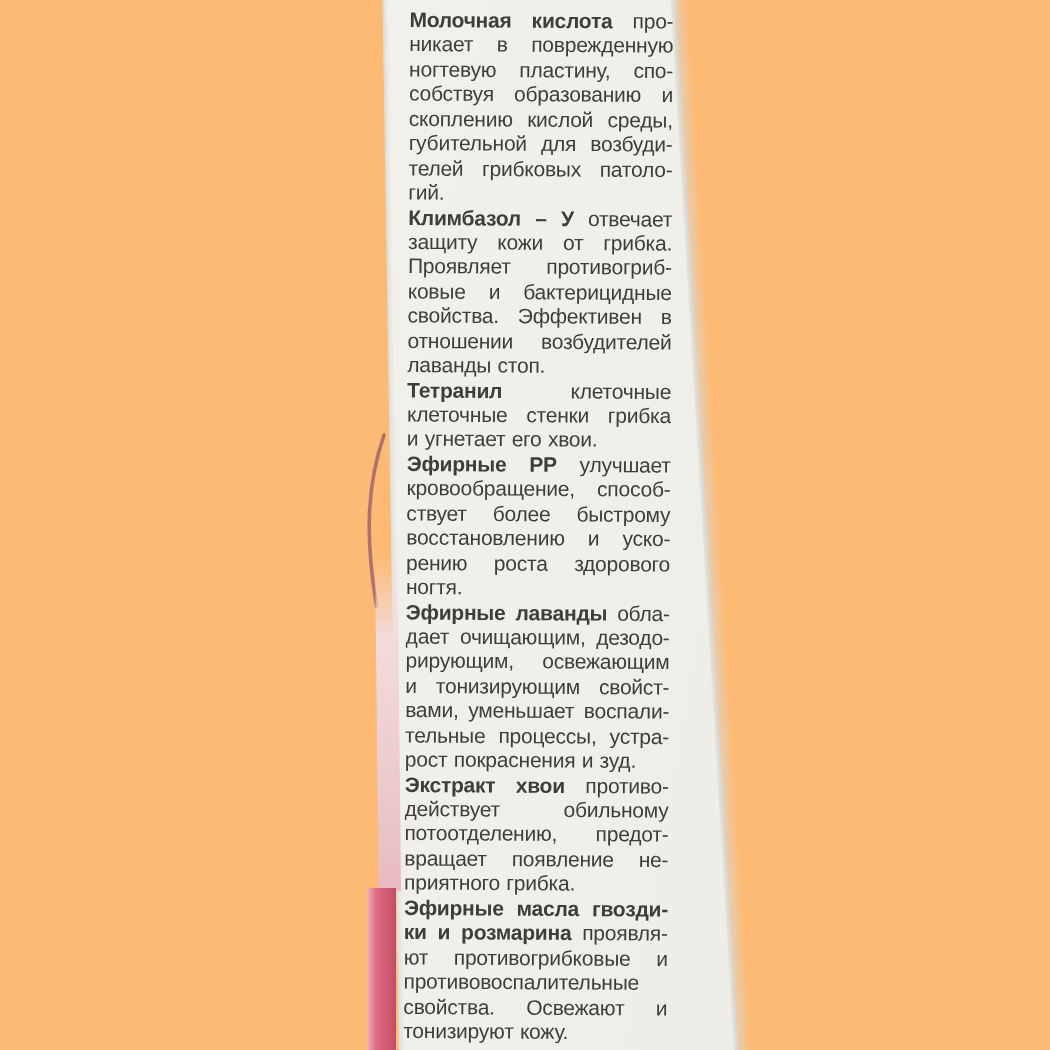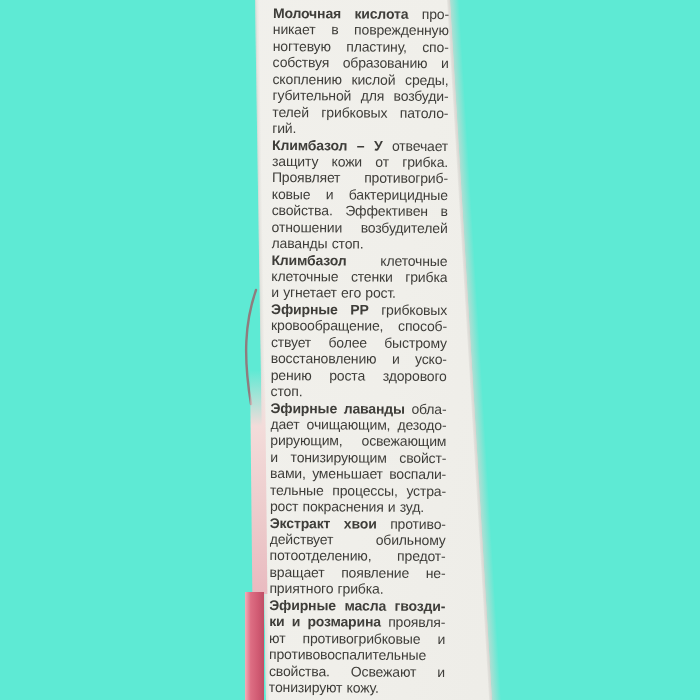--- a/index.html
+++ b/index.html
@@ -1,18 +1,18 @@
 <!DOCTYPE html>
 <html lang="ru"><head>
 <meta charset="utf-8">
 <style>
   html,body { margin:0; padding:0; background:#ffffff; }
   .canvas {
     position:relative; width:700px; height:700px; overflow:hidden;
-    background:#5eead4;
+    background:#fdba74;
     font-family:"Liberation Sans","DejaVu Sans",sans-serif;
   }
   
   .panel {
     position:absolute; inset:0;
     clip-path: polygon(256px 0px, 450px 0px, 492px 700px, 266px 700px);
     background: linear-gradient(100deg,#f2f1ed 0%, #f0efea 55%, #ebeae5 100%);
   }
   
   .edge-left {
@@ -86,31 +86,31 @@
       <div>
         <div class="line"><span class="b">Климбазол – У</span><span> отвечает за</span></div>
         <div class="line"><span>защиту кожи от грибка.</span></div>
         <div class="line"><span>Проявляет противогриб-</span></div>
         <div class="line"><span>ковые и бактерицидные</span></div>
         <div class="line"><span>свойства. Эффективен в</span></div>
         <div class="line"><span>отношении возбудителей</span></div>
         <div class="line last"><span>лаванды стоп.</span></div>
       </div>
       <div>
-        <div class="line"><span class="b">Климбазол</span><span> клеточные</span></div>
+        <div class="line"><span class="b">Тетранил</span><span> клеточные</span></div>
         <div class="line"><span>клеточные стенки грибка</span></div>
-        <div class="line last"><span>и угнетает его рост.</span></div>
+        <div class="line last"><span>и угнетает его хвои.</span></div>
       </div>
       <div>
-        <div class="line"><span class="b">Эфирные PP</span><span> грибковых</span></div>
+        <div class="line"><span class="b">Эфирные PP</span><span> улучшает</span></div>
         <div class="line"><span>кровообращение, способ-</span></div>
         <div class="line"><span>ствует более быстрому</span></div>
         <div class="line"><span>восстановлению и уско-</span></div>
         <div class="line"><span>рению роста здорового</span></div>
-        <div class="line last"><span>стоп.</span></div>
+        <div class="line last"><span>ногтя.</span></div>
       </div>
       <div>
         <div class="line"><span class="b">Эфирные лаванды</span><span> обла-</span></div>
         <div class="line"><span>дает очищающим, дезодо-</span></div>
         <div class="line"><span>рирующим, освежающим</span></div>
         <div class="line"><span>и тонизирующим свойст-</span></div>
         <div class="line"><span>вами, уменьшает воспали-</span></div>
         <div class="line"><span>тельные процессы, устра-</span></div>
         <div class="line last"><span>рост покраснения и зуд.</span></div>
       </div>

